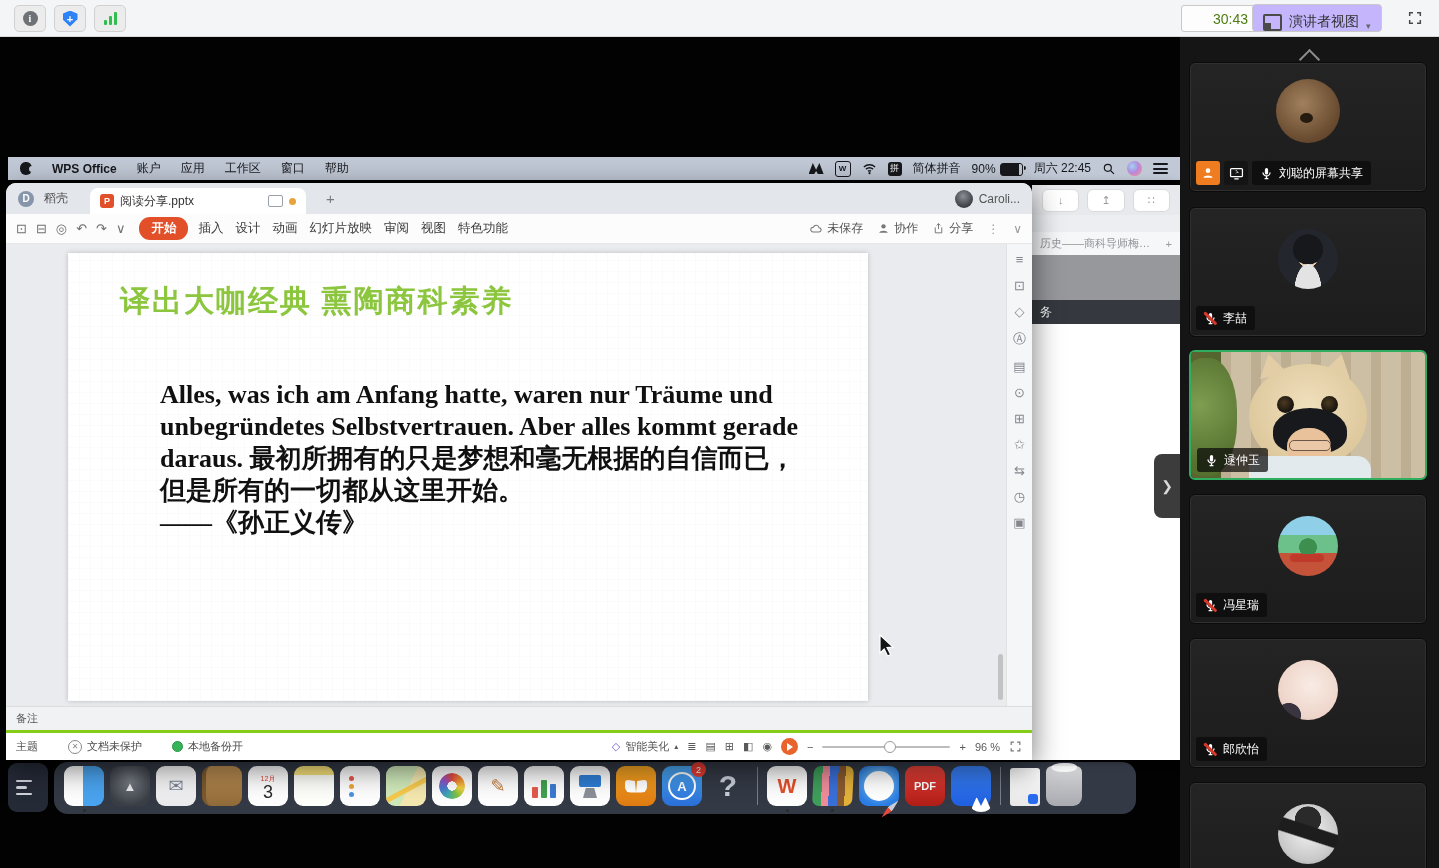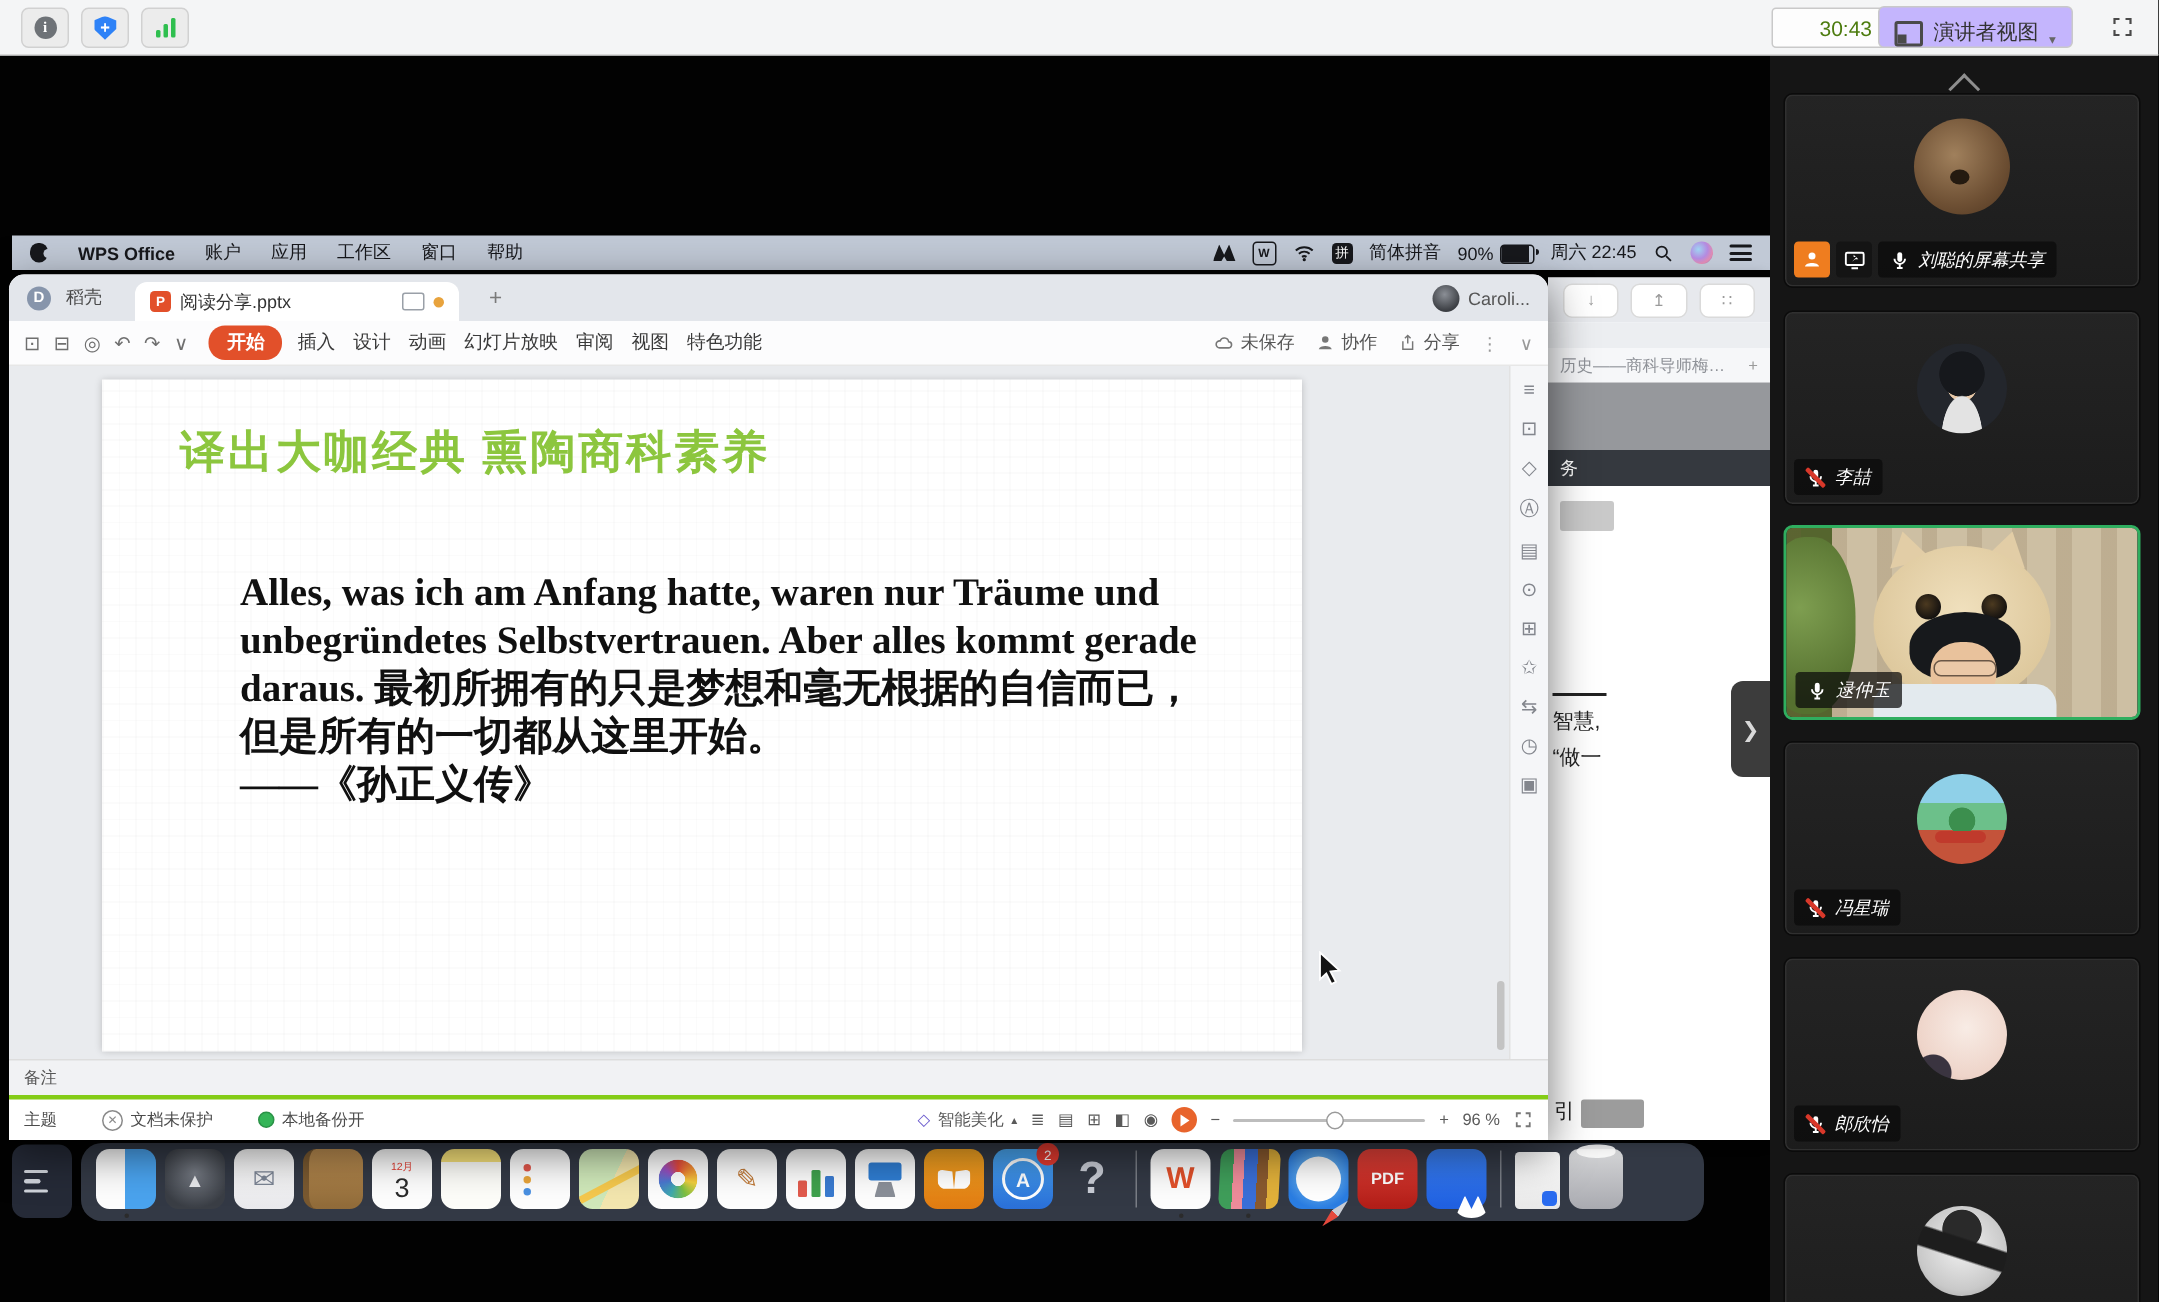--- a/index.html
+++ b/index.html
@@ -144,21 +144,21 @@
   .tile{position:absolute;left:9px;width:238px;height:130px;background:linear-gradient(180deg,#242424,#1c1c1c);border:1px solid #0b0b0b;border-radius:6px;box-shadow:inset 0 0 0 1px #303030;box-sizing:border-box;overflow:hidden;}
   .tile.speaking{border:2px solid #2fae5f;box-shadow:none;}
   .av{position:absolute;left:50%;top:21px;transform:translateX(-50%);width:60px;height:60px;border-radius:50%;}
   .av-dog{background:radial-gradient(circle at 42% 38%,#a0805c,#6d4f33 62%,#4e3520);}
   .av-dog::after{content:'';position:absolute;left:24px;top:34px;width:13px;height:10px;border-radius:50%;background:#241a10;}
   .av-boy{background:radial-gradient(ellipse at 50% 108%,#e3e3e3 32%,transparent 33%),radial-gradient(circle at 50% 34%,#16181c 30%,transparent 31%),radial-gradient(circle at 50% 48%,#e8c9a8 22%,transparent 23%),#23262c;}
   .av-frog{background:radial-gradient(circle at 50% 52%,#3c8f4e 20%,transparent 21%),linear-gradient(180deg,#8fd0e8 0 32%,#6cc08a 32% 62%,#c4533a 62%);}
   .av-frog::after{content:'';position:absolute;left:12px;top:38px;width:34px;height:8px;border-radius:4px;background:#c03a2c;}
   .av-pink{background:radial-gradient(circle at 18% 92%,#3a3440 16%,transparent 17%),radial-gradient(circle at 55% 42%,#f8ece5,#eed4c9 68%,#cfab9e);}
   .av-mono{background:linear-gradient(18deg,transparent 42%,#1d1d1d 44% 60%,transparent 62%),radial-gradient(circle at 50% 26%,#2a2a2a 24%,transparent 25%),radial-gradient(circle at 50% 45%,#f1f1f1,#c9c9c9 65%,#999);}
-  .badges{position:absolute;left:6px;bottom:6px;display:flex;gap:4px;align-items:flex-end;font-style:italic;}
+  .badges{position:absolute;left:6px;bottom:6px;display:flex;gap:4px;align-items:flex-end;}
   .bsq{width:24px;height:24px;border-radius:3px;display:flex;align-items:center;justify-content:center;}
   .bsq.host{background:#ef7d1f;color:#fff;}
   .bsq.sharebg{background:rgba(18,18,18,.78);color:#fff;}
   .namebadge{height:24px;background:rgba(10,10,10,.72);border-radius:3px;display:flex;align-items:center;gap:6px;padding:0 8px;color:#fff;font-size:12px;white-space:nowrap;}
   .micwrap{position:relative;width:13px;height:13px;color:#fff;}
   .micwrap svg{display:block;}
   .micwrap.muted::after{content:'';position:absolute;left:-2px;top:5px;width:17px;height:2.5px;background:#d8382a;transform:rotate(45deg);border-radius:1px;}
   
   .vid{position:absolute;inset:0;background:repeating-linear-gradient(90deg,rgba(120,96,64,.18) 0 10px,transparent 10px 30px),linear-gradient(90deg,#55652e 0 13%,#cdbfa3 13%);}
   .vid .plant{position:absolute;left:-16px;top:6px;width:62px;height:118px;border-radius:45%;background:radial-gradient(circle at 40% 40%,#7e9e50,#55702f 75%);}
@@ -288,28 +288,20 @@
       </div>
       <div class="bw-gap"></div>
       <div class="bw-tabs">
         <span style="overflow:hidden;text-overflow:ellipsis;max-width:118px;">历史——商科导师梅月...</span>
         <span style="margin-left:auto;color:#9a9a9a">+</span>
       </div>
       <div class="bw-banner"></div>
       <div class="bw-dark">
           <span>务</span>
         </div>
-      <div class="bw-body">
-        <span class="abs" style="left:8px;top:10px;width:36px;height:20px;background:#c9c9c9;border-radius:2px;"></span>
-        <span class="abs" style="left:3px;top:138px;width:36px;height:2px;background:#222;"></span>
-        <span class="abs" style="left:3px;top:148px;">智慧,</span>
-        <span class="abs" style="left:3px;top:172px;">“做一</span>
-        <span class="abs" style="left:4px;bottom:10px;">引</span>
-        <span class="abs" style="left:22px;bottom:8px;width:42px;height:19px;background:#9c9c9c;border-radius:2px;"></span>
-      </div>
     </div>
 
     <div id="wps">
       <div class="tabbar">
         <span class="docer-d">D</span>
         <span>稻壳</span>
         <span class="doc-tab">
           <span class="picon">P</span>
           <span style="color:#333">阅读分享.pptx</span>
           <span class="mon-ic"></span>

